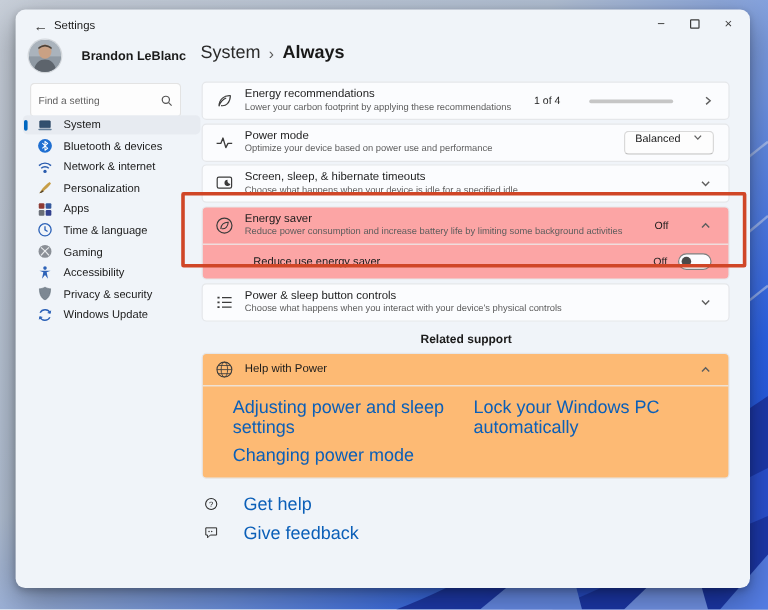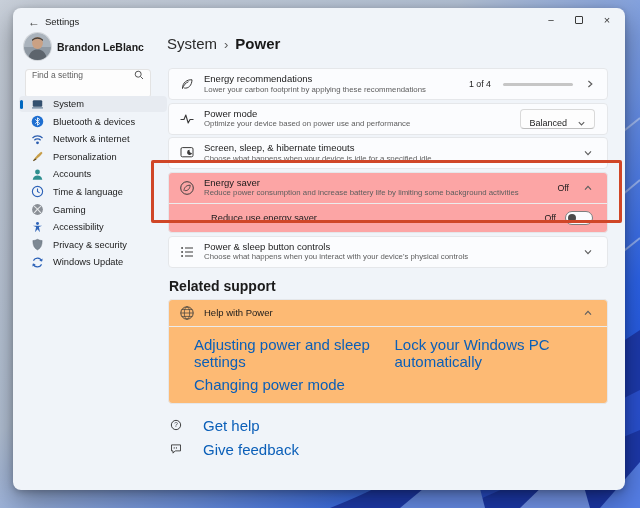--- a/index.html
+++ b/index.html
@@ -19,28 +19,28 @@
 
   
   .titlebar { position:absolute; top:0; left:0; right:0; height:28px; }
   .back-btn { position:absolute; left:10px; top:4px; width:22px; height:20px; border:none; background:transparent; font-size:12px; color:#444; cursor:pointer; }
   .tb-title { position:absolute; left:32px; top:8px; font-size:9.5px; color:#1b1b1b; }
   .win-controls { position:absolute; right:4px; top:2px; display:flex; }
   .win-btn { width:28px; height:19px; border:none; background:transparent; font-size:11px; color:#3a3a3a; display:flex; align-items:center; justify-content:center; cursor:pointer; }
   .max-box { width:8px; height:8px; border:1px solid #3a3a3a; border-radius:1px; display:inline-block; }
 
   
-  .profile { position:absolute; left:11px; top:25px; display:flex; align-items:center; gap:6px; cursor:pointer; }
+  .profile { position:absolute; left:11px; top:25px; display:flex; align-items:center; gap:17px; cursor:pointer; }
   .avatar { width:27px; height:27px; border-radius:50%; overflow:hidden; flex:0 0 auto; box-shadow:0 0 0 1px rgba(0,0,0,.12); }
   .profile-name { font-size:10.5px; font-weight:bold; color:#1b1b1b; }
 
   
   .search-box { position:absolute; left:12px; top:61px; width:126px; height:29px;
     background:#fdfdfd; border:1px solid #e3e3e3; border-bottom:1px solid #8f8f8f; border-radius:4px;
-    display:flex; align-items:flex-start; padding:0 6px; }
+    display:flex; align-items:center; padding:0 6px; }
   .search-box input { flex:1; border:none; outline:none; background:transparent; font-size:8.5px; color:#333; font-family:inherit; min-width:0; }
   .search-box input::placeholder { color:#616161; }
   .search-glyph { flex:0 0 auto; }
 
   
   .nav { position:absolute; left:6px; top:88px; width:148px; }
   .nav-item { position:relative; display:flex; align-items:center; gap:9px; height:16.2px; margin-bottom:1.4px;
     padding-left:12px; border-radius:4px; cursor:pointer; }
   .nav-item.selected { background:#e7ebf1; }
   .nav-item.selected::before { content:""; position:absolute; left:1px; top:3.5px; width:3px; height:9px; border-radius:2px; background:#0067c0; }
@@ -56,40 +56,40 @@
   .stack { position:absolute; left:3px; top:60px; width:440px; }
   .card {
     background:#fbfcfe; border:1px solid #e5e7ea; border-radius:4px; margin-bottom:2.5px;
     display:flex; align-items:center; padding:0 12px 0 10px; min-height:29px;
   }
   .card.clickable { cursor:pointer; }
   .card-icon { width:16px; height:16px; margin-right:9px; flex:0 0 auto; display:flex; }
   .card-text { flex:1; min-width:0; padding:4px 0; }
   .card-title { font-size:9.5px; color:#1b1b1b; line-height:1.25; }
   .card-desc { font-size:7.8px; color:#5d5d5d; line-height:1.3; }
-  .card-right { display:flex; align-items:center; gap:12px; flex:0 0 auto; }
+  .card-right { display:flex; align-items:center; gap:24px; flex:0 0 auto; }
   .status-text { font-size:8.8px; color:#1b1b1b; }
   .progress-track { width:70px; height:3px; border-radius:2px; background:#c6c6c6; overflow:hidden; }
   .progress-fill { height:100%; background:#0067c0; border-radius:2px; }
   .chev { display:flex; flex:0 0 auto; }
   .chev-btn { border:none; background:transparent; display:flex; padding:2px; cursor:pointer; }
 
-  .dropdown { display:flex; align-items:flex-end; gap:10px; background:#fdfdfd; border:1px solid #d9d9d9; border-bottom-color:#bdbdbd;
+  .dropdown { display:flex; align-items:flex-start; gap:10px; background:#fdfdfd; border:1px solid #d9d9d9; border-bottom-color:#bdbdbd;
     border-radius:4px; height:20px; padding:0 8px; font-size:9px; color:#1b1b1b; cursor:pointer; font-family:inherit; }
 
   
   .card-group { background:#fca5a5; border:1px solid #e5e7ea; border-radius:4px; margin-bottom:3px; }
   .group-header { display:flex; align-items:center; padding:0 12px 0 10px; min-height:27px; border-bottom:1px solid #ececec; cursor:pointer; }
   .sub-row { display:flex; align-items:center; min-height:28px; padding:0 14px 0 42px; }
   .sub-label { flex:1; font-size:9.3px; color:#1b1b1b; }
   .toggle { width:28px; height:14px; border:1px solid #7e7e7e; border-radius:8px; background:#fbfcfe; position:relative; cursor:pointer; flex:0 0 auto; }
   .toggle .knob { position:absolute; left:2px; top:2px; width:8px; height:8px; border-radius:50%; background:#4a4a4a; }
 
   
-  .related-heading { margin:10px 0 5px 1px; font-size:14px; font-weight:bold; color:#1b1b1b; }
+  .related-heading { margin:10px 0 5px 1px; font-size:10px; font-weight:bold; color:#1b1b1b;text-align:center; }
   .help-card { background:#fdba74; border:1px solid #e5e7ea; border-radius:4px; }
   .help-header { display:flex; align-items:center; min-height:27px; padding:0 12px 0 10px; border-bottom:1px solid #ececec; cursor:pointer; }
   .help-links { display:grid; grid-template-columns: 1fr 1fr; padding:9px 12px 10px 25px; row-gap:6px; }
   .link { font-size:15px; color:#0b5fb8; text-decoration:none; cursor:pointer; }
 
   
   .footer-links { margin-top:13px; padding-left:2px; }
   .footer-link-row { display:flex; align-items:center; gap:21px; margin-bottom:7px; cursor:pointer; }
   .footer-icon { width:12px; height:12px; display:flex; }
 
@@ -197,25 +197,27 @@
         <svg viewBox="0 0 14 14" width="13" height="13">
             <path d="M2 12 C3.2 8.8 7.8 4 11.2 1.8 L12.4 3.1 C10 6.4 5.2 10.8 2 12 Z" fill="#c79e48"></path>
             <path d="M2 12 C2.8 10.4 3.8 9.6 5 9.1 L5.9 10.3 C4.6 11.2 3.3 11.8 2 12 Z" fill="#59492f"></path>
           </svg>
       </span>
       <span class="nav-label">Personalization</span>
     </div>
     <div class="nav-item">
       <span class="nav-icon">
         <svg viewBox="0 0 14 14" width="13" height="13">
-            <circle cx="7" cy="4.3" r="2.6" fill="#2f8f8f"></circle>
-            <path d="M1.8 12.6 C2.4 9.6 4.4 8.2 7 8.2 C9.6 8.2 11.6 9.6 12.2 12.6 Z" fill="#2f8f8f"></path>
-          </svg>
-      </span>
-      <span class="nav-label">Accounts</span>
+            <rect x="1.4" y="1.4" width="5.1" height="5.1" rx="1" fill="#8e3a33"></rect>
+            <rect x="7.6" y="1.4" width="5.1" height="5.1" rx="1" fill="#35599c"></rect>
+            <rect x="1.4" y="7.6" width="5.1" height="5.1" rx="1" fill="#6a6f77"></rect>
+            <rect x="7.6" y="7.6" width="5.1" height="5.1" rx="1" fill="#33418e"></rect>
+          </svg>
+      </span>
+      <span class="nav-label">Apps</span>
     </div>
     <div class="nav-item">
       <span class="nav-icon">
         <svg viewBox="0 0 14 14" width="13" height="13">
             <circle cx="7" cy="7" r="5.5" fill="none" stroke="#2e63b8" stroke-width="1.2"></circle>
             <path d="M7 3.8 V7 L9.3 8.5" stroke="#2e63b8" stroke-width="1.2" fill="none"></path>
           </svg>
       </span>
       <span class="nav-label">Time &amp; language</span>
     </div>
@@ -256,21 +258,21 @@
       </span>
       <span class="nav-label">Windows Update</span>
     </div>
   </div>
 
   <div class="main">
 
     <div class="breadcrumb">
       <span class="crumb-section">System</span>
       <span class="sep">›</span>
-      <span class="crumb-page">Power</span>
+      <span class="crumb-page">Always</span>
     </div>
 
     <div class="stack">
 
       <div class="card clickable">
         <span class="card-icon">
           <svg viewBox="0 0 16 16" width="16" height="16">
               <path d="M3.5 12.5 C3.5 6.5 8 3.4 13 3.8 C12.8 9.5 9.4 12.8 5.2 12 M3.5 12.5 C4.5 9.4 6.5 6.9 9.5 5.7" stroke="#3b3b3b" stroke-width="1" fill="none"></path>
             </svg>
         </span>

